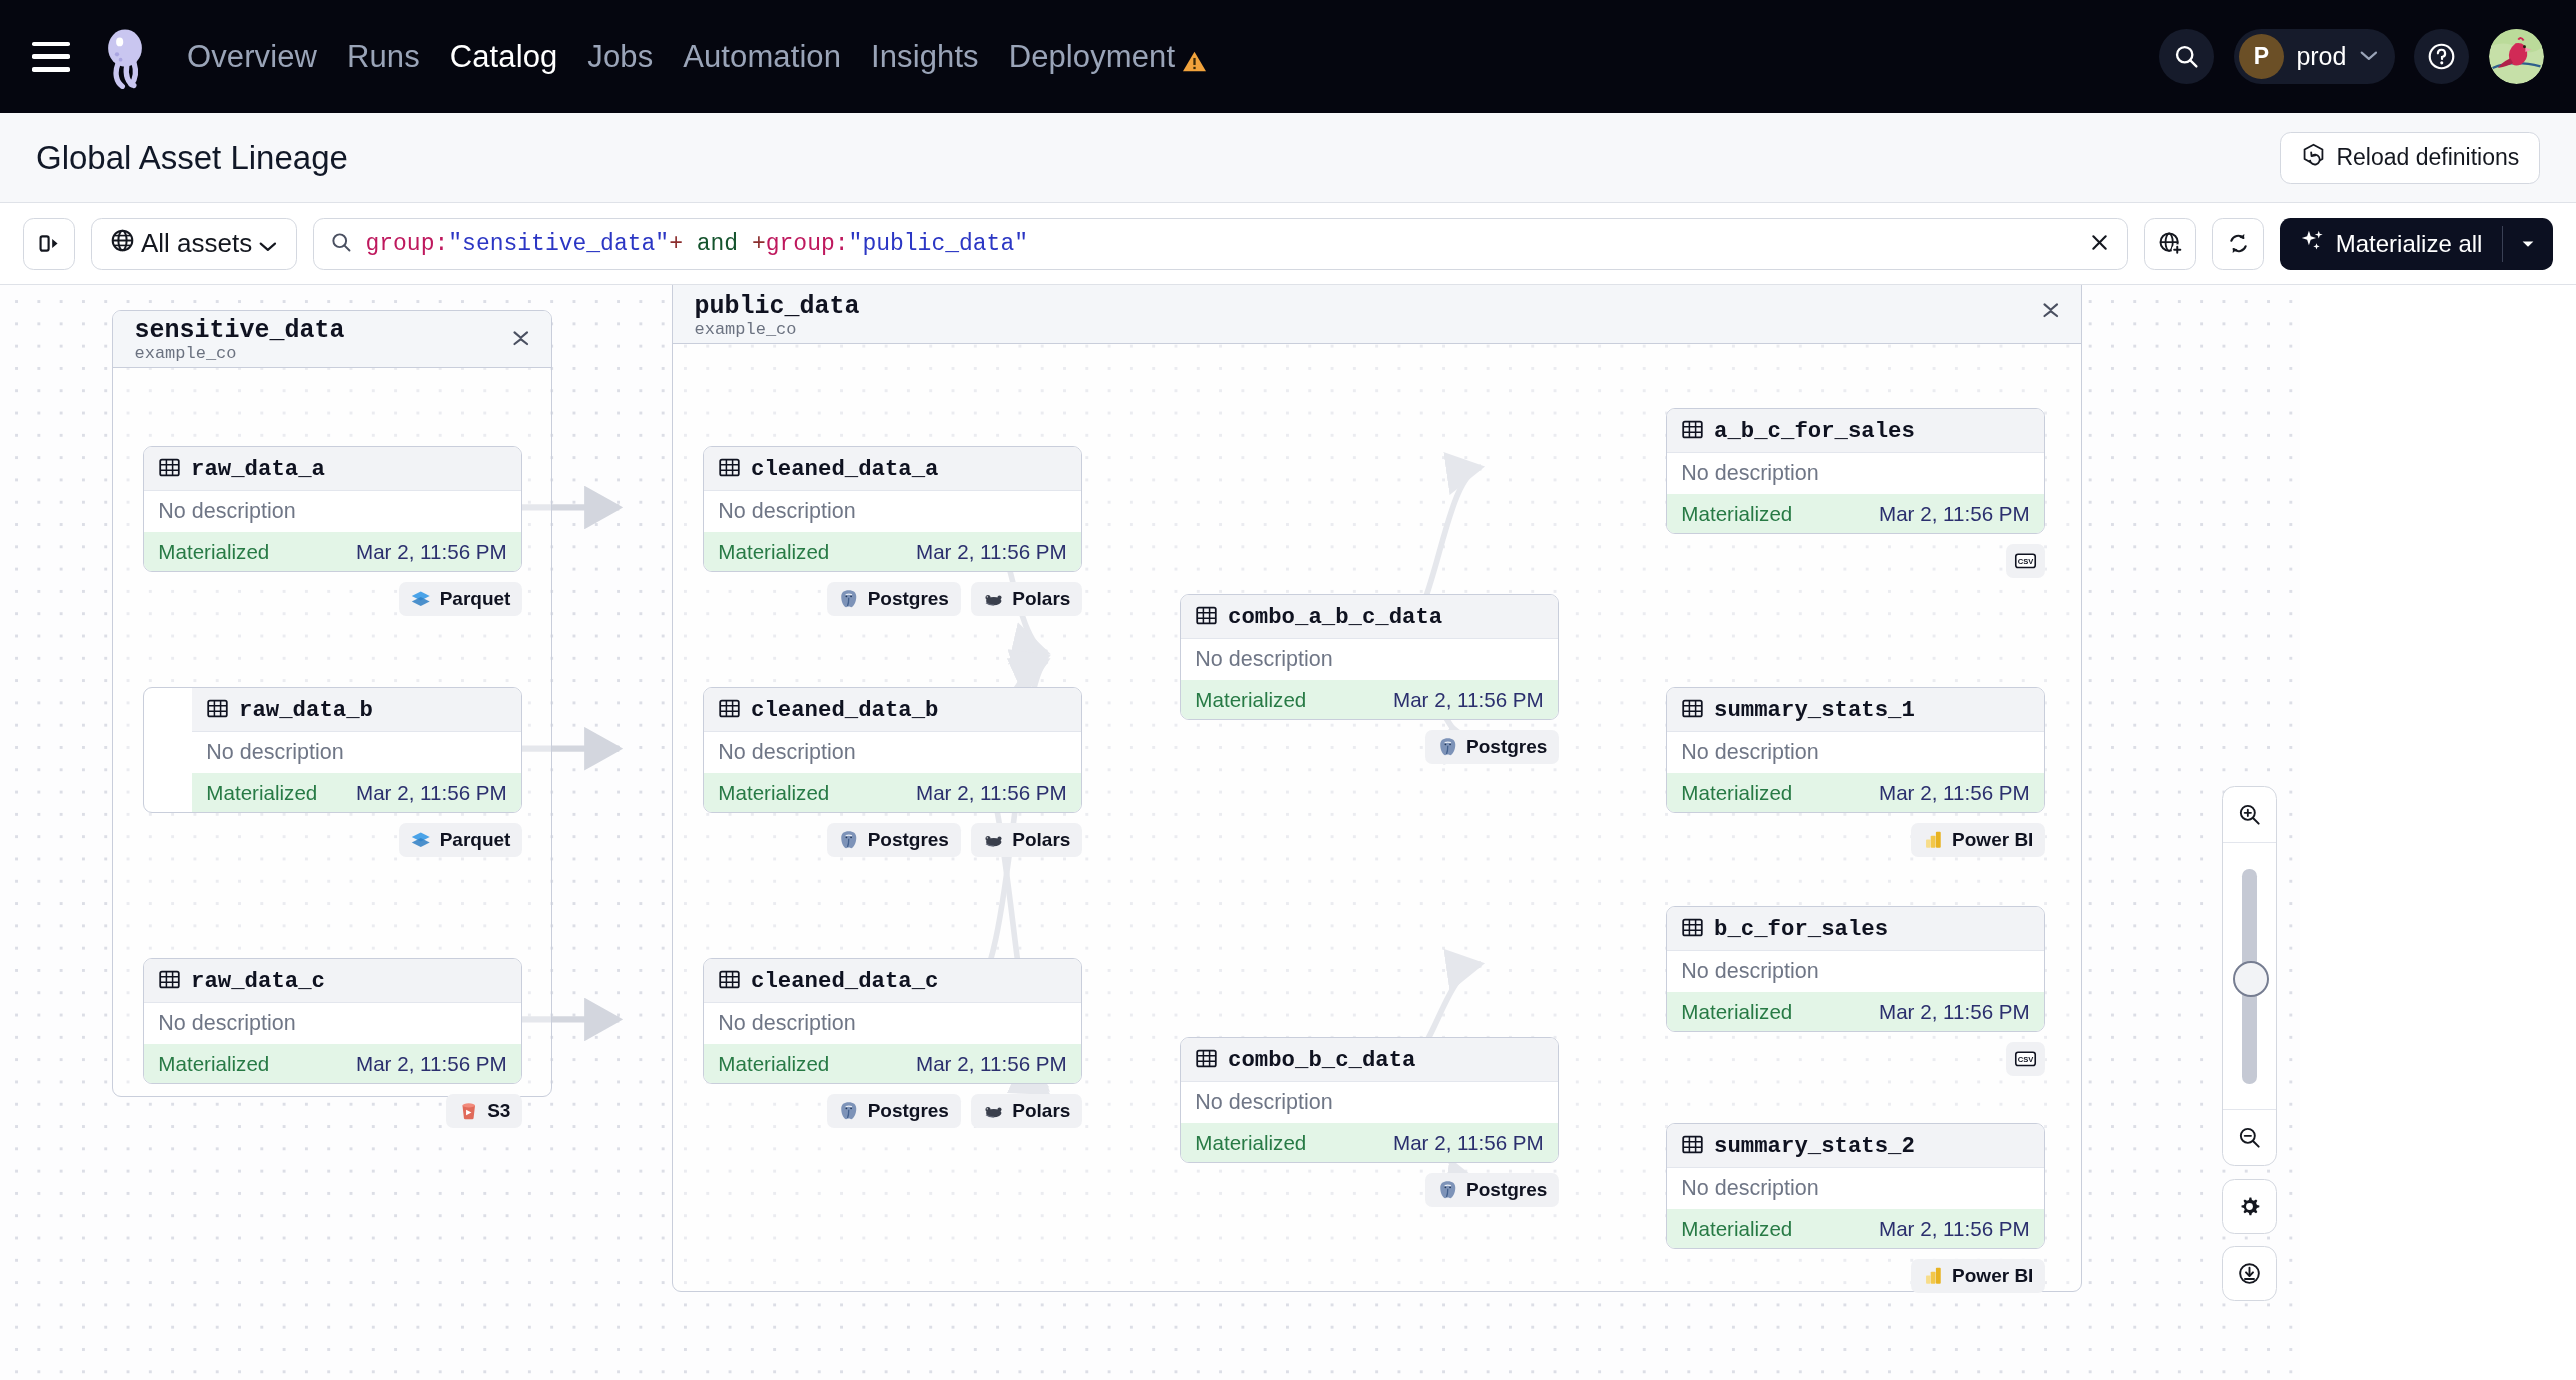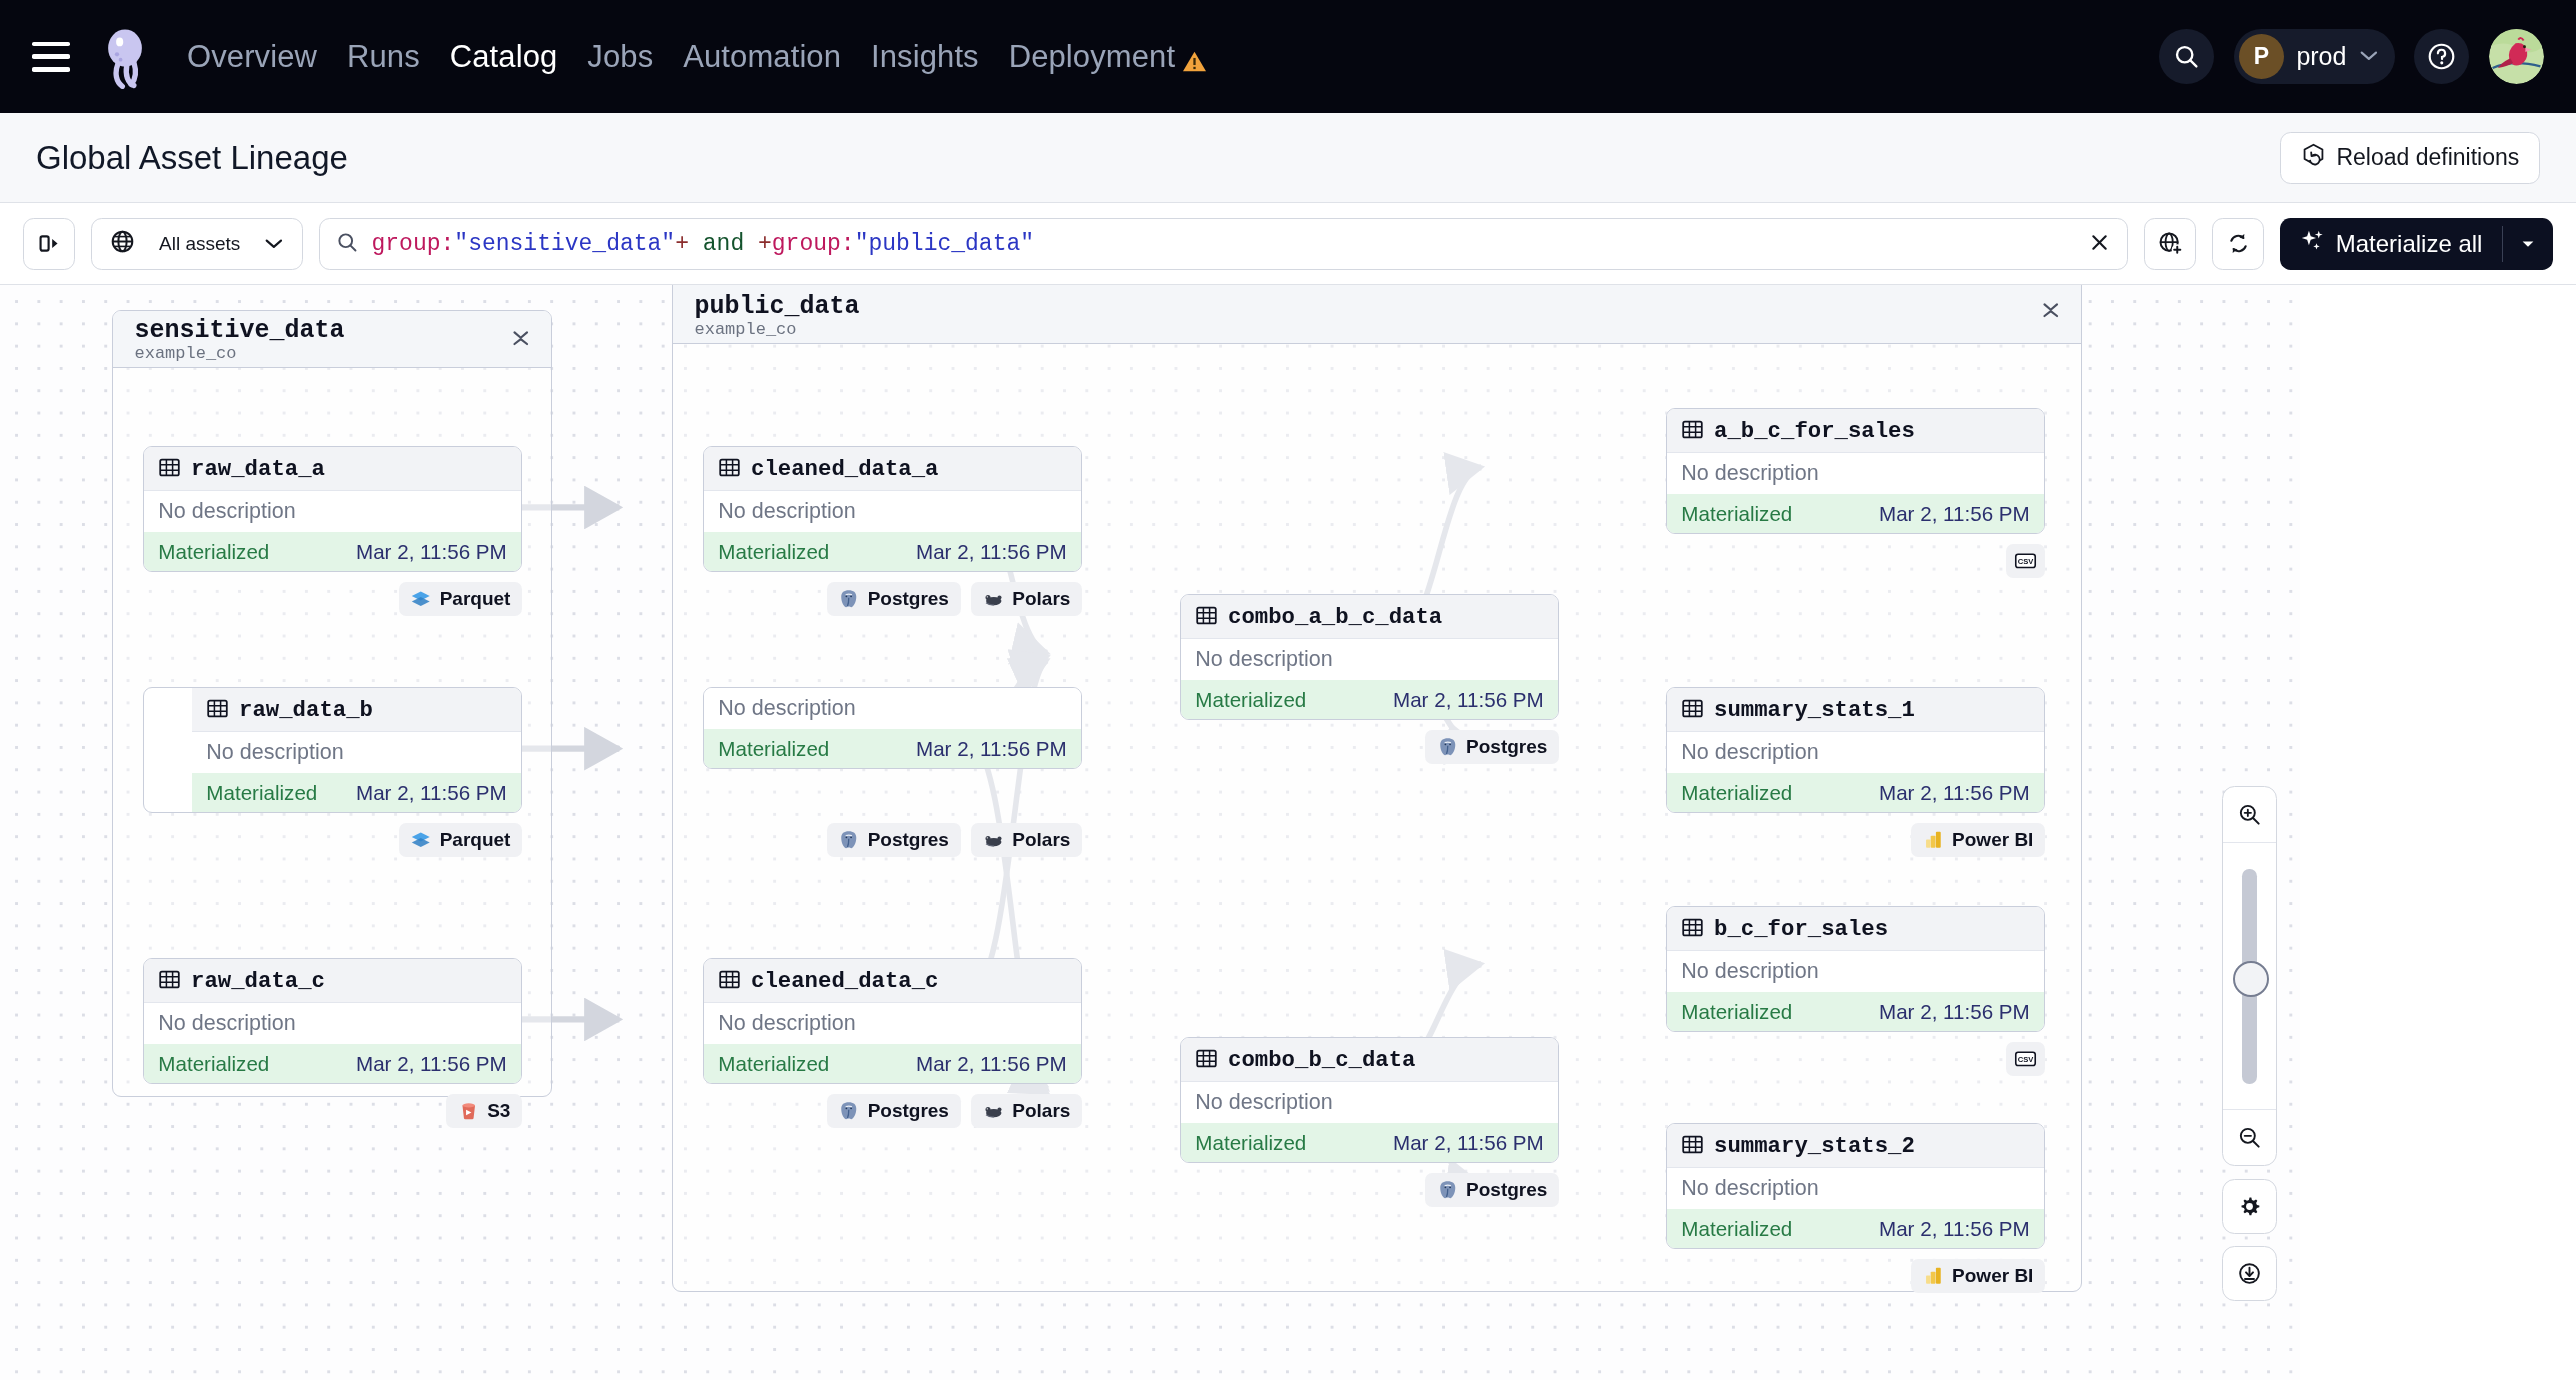--- a/index.html
+++ b/index.html
@@ -60,21 +60,21 @@
   #toolbar {
     height: 82px; background:#fff; border-bottom:0.9px solid #dfe2e8;
     display:flex; align-items:center; padding: 0 23px; gap: 16px;
   }
   .tb-sq {
     width:52px; height:52px; border:0.9px solid #d4d8e0; border-radius:10.7px; background:#fff;
     display:flex; align-items:center; justify-content:center; cursor:pointer; flex:none;
   }
   #allassets {
     height:52px; border:0.9px solid #d4d8e0; border-radius:10.7px; background:#fff;
-    display:flex; align-items:center; gap:24px; padding:0 18px; font-size:19px;
+    display:flex; align-items:center; gap:6px; padding:0 18px; font-size:26px;
     color:#14171f; cursor:pointer; flex:none;
   }
   #searchbox {
     flex:1; height:52px; border:0.9px solid #d4d8e0; border-radius:10.7px; background:#fff;
     display:flex; align-items:center; padding: 0 16px; gap:12.5px; min-width:0;
   }
   #querytext { font-family:"Liberation Mono", monospace; font-size:23px; white-space:nowrap; overflow:hidden; }
   .q-dim { color:#be185d; }
   .q-str { color:#2b36c4; }
   .q-plus{ color:#8b2d2d; }
@@ -500,20 +500,30 @@
        <circle cx="5.6" cy="10.6" r="2.8" fill="#3a3f4c"></circle>
        <circle cx="18.4" cy="10.6" r="2.3" fill="#3a3f4c"></circle>
        <path d="M3.4 16.4 q4 3 9 2.4" stroke="#5c6272" stroke-width="1.4" fill="none"></path>
        <circle cx="4.8" cy="9.9" r=".8" fill="#fff"></circle>
             </svg>
           </span>
           <span>Polars</span>
         </div>
       </div>
       <div class="node" style="left: 703px; top: 402px;">
+      <div class="node-head">
+        <span><svg viewBox="0 0 26 26" width="23" height="23">
+              <rect x="2.5" y="4" width="21" height="18" rx="2" stroke="#0f1220" stroke-width="2" fill="none"></rect>
+       <line x1="2.5" y1="10" x2="23.5" y2="10" stroke="#0f1220" stroke-width="1.7"></line>
+       <line x1="2.5" y1="16" x2="23.5" y2="16" stroke="#0f1220" stroke-width="1.7"></line>
+       <line x1="9.5" y1="4" x2="9.5" y2="22" stroke="#0f1220" stroke-width="1.7"></line>
+       <line x1="16.5" y1="4" x2="16.5" y2="22" stroke="#0f1220" stroke-width="1.7"></line>
+            </svg></span>
+        <span class="node-name">cleaned_data_b</span>
+      </div>
       <div class="node-desc">No description</div>
       <div class="node-status">
         <span class="st-label">Materialized</span>
         <span class="st-time">Mar 2, 11:56 PM</span>
       </div>
       </div>
       <div class="tagrow" style="top: 538px; left: 703px; width: 379px; justify-content: flex-end;">
         <div class="tag">
           <span style="display: flex;">
             <svg viewBox="0 0 24 24" width="21.5" height="21.5">

